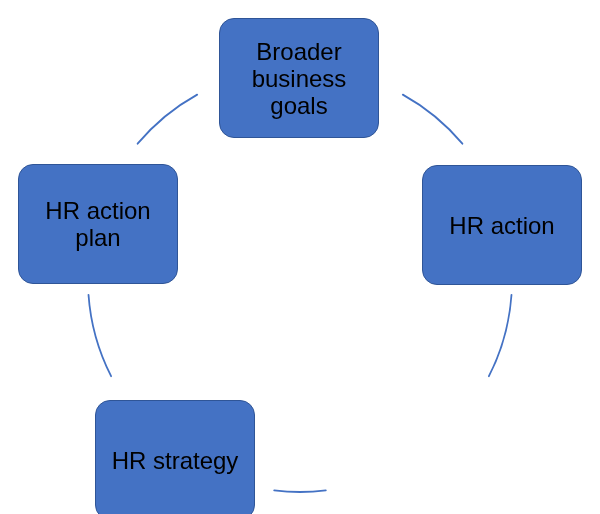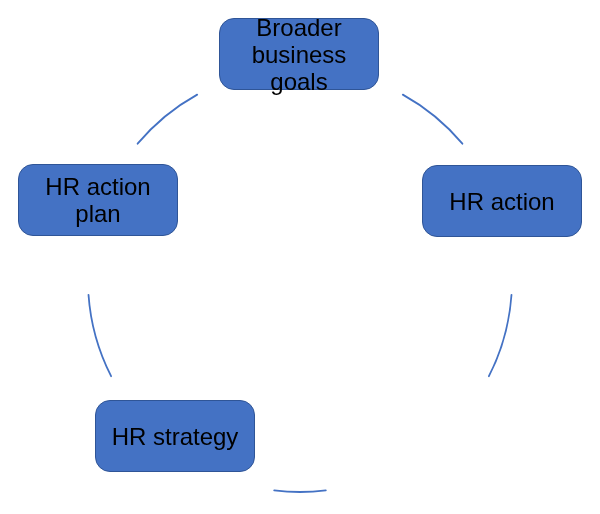--- a/index.html
+++ b/index.html
@@ -19,21 +19,21 @@
   }
   .connectors path {
     fill: none;
     stroke: var(--connector, #4472C4);
     stroke-width: 1.8;
     stroke-linecap: round;
   }
   .node {
     position: absolute;
     width: 160px;
-    height: 72px;
+    height: 120px;
     box-sizing: border-box;
     background: var(--node-fill, #4472C4);
     border: 1.5px solid var(--node-border, #2F5597);
     border-radius: 15px;
     display: flex;
     align-items: center;
     justify-content: center;
     padding: 0 10px;
   }
   .node-label {

